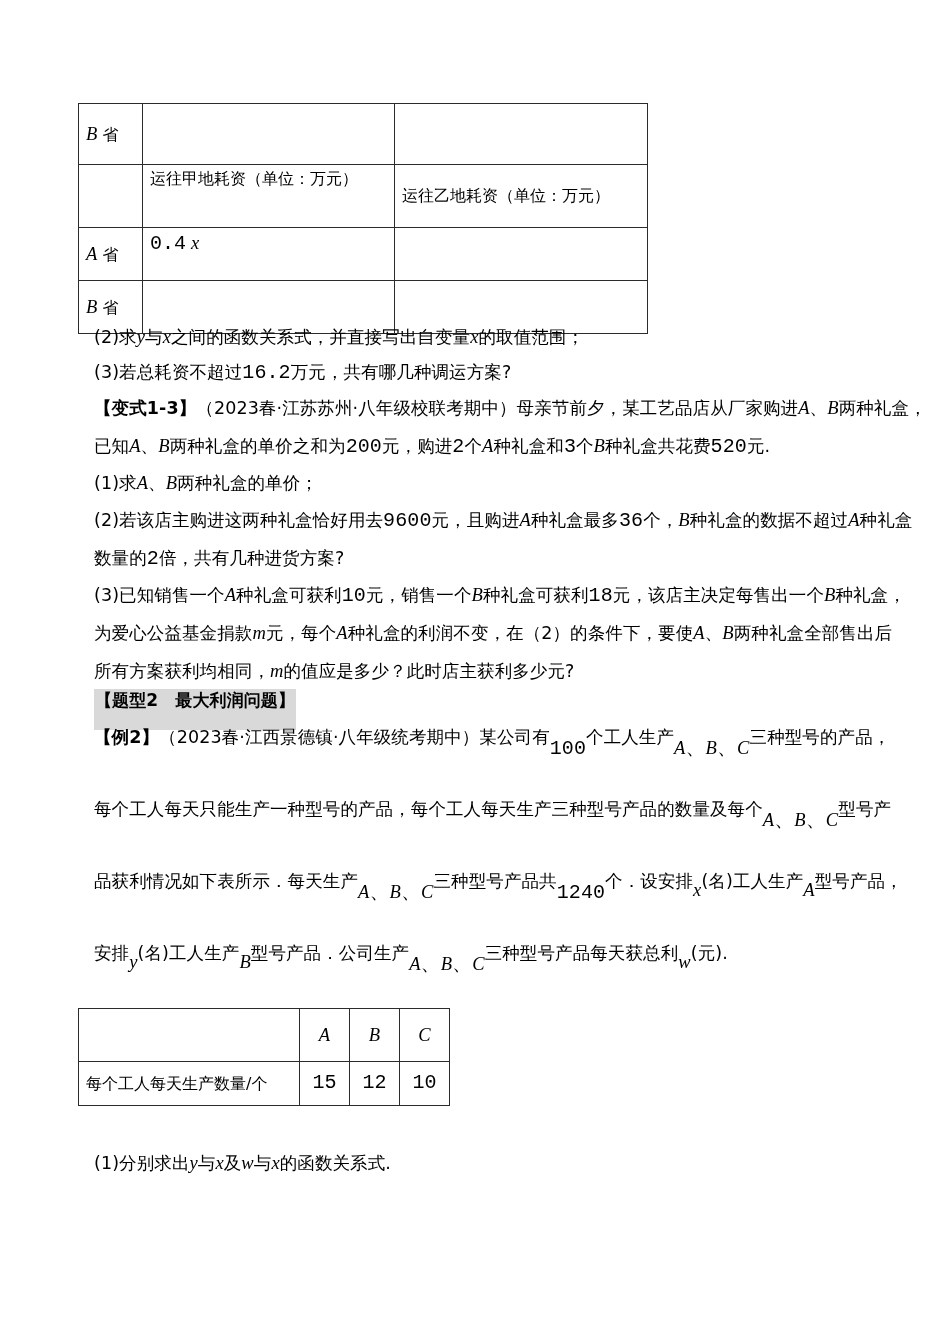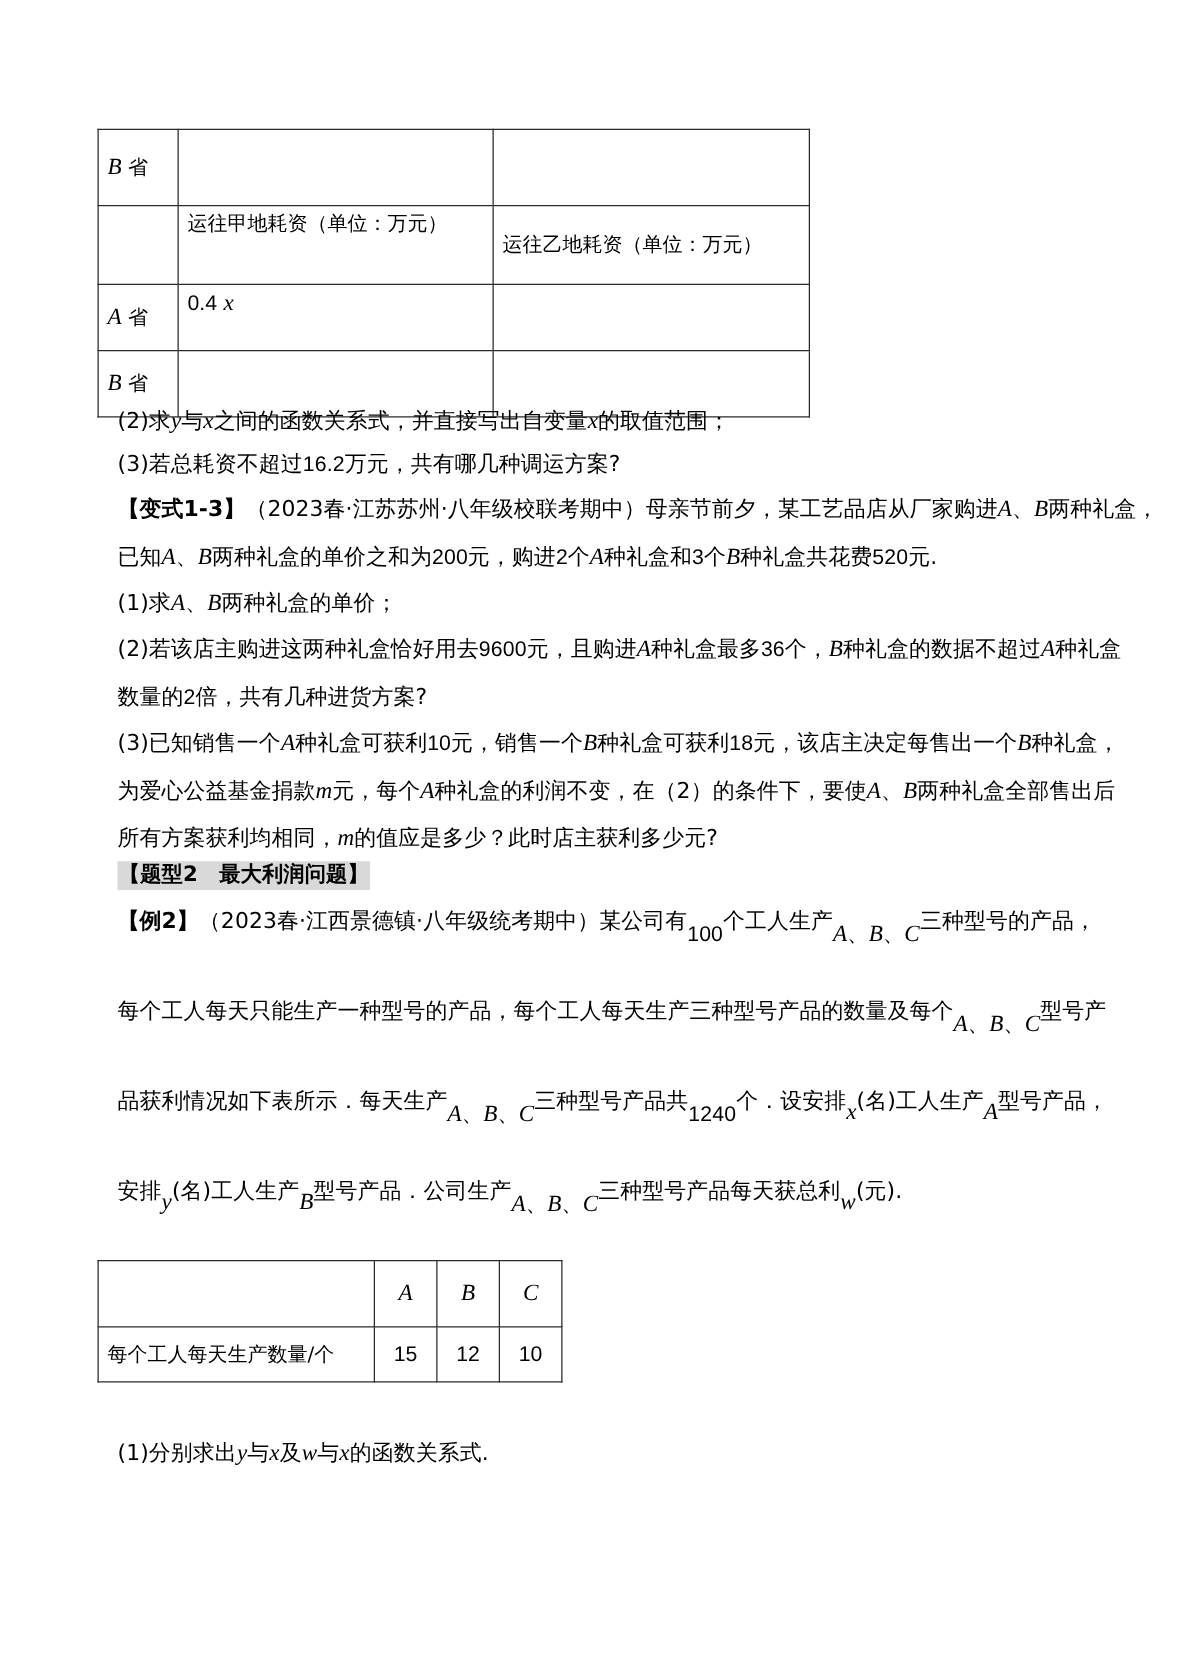--- a/index.html
+++ b/index.html
@@ -30,32 +30,32 @@
     white-space: nowrap;
     letter-spacing: 0.1px;
   }
   .bold { font-weight: bold; }
   .mi {
     font-family: "Liberation Serif", "DejaVu Serif", serif;
     font-style: italic;
     font-size: 18.5px;
   }
   .mn {
-    font-family: Liberation Sans, sans-serif;
+    font-family: Liberation Mono, monospace;
     font-style: normal;
-    font-size: 17px;
+    font-size: 20px;
   }
   
   .mlow { display: inline-block; position: relative; top: 11px; }
   .mlow2 { display: inline-block; position: relative; top: 9px; }
   .cjk { font-family: "DejaVu Sans", "Liberation Sans", sans-serif; margin-left: 16px; }
 
   .hl {
     background: #d9d9d9;
-    padding: 1px 1px 2px 1px;
+    padding: 1px 1px 20px 1px;
   }
 
   
   table.doc {
     position: absolute;
     border-collapse: collapse;
     font-size: 17.5px;
     line-height: 1.12;
     table-layout: fixed;
   }

